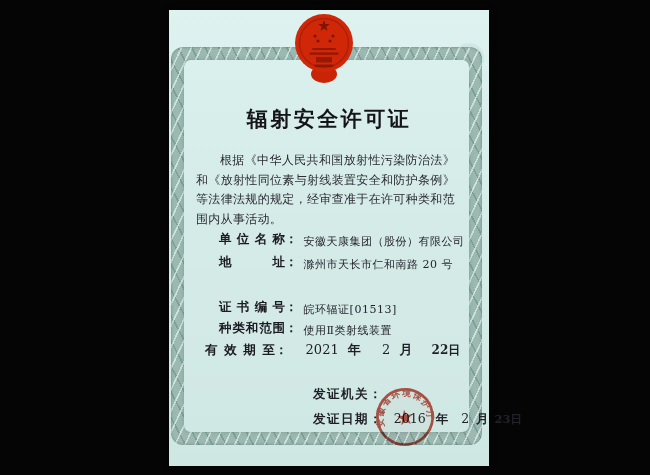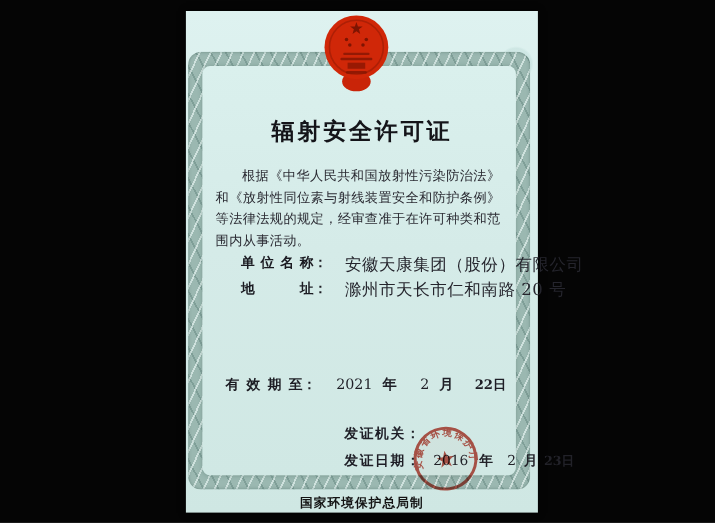--- a/index.html
+++ b/index.html
@@ -29,21 +29,21 @@
         font-size:21px;font-weight:bold;letter-spacing:2.5px;color:#141419;}
 
   .intro{position:absolute;top:141px;left:27px;width:259px;margin:0;z-index:4;
         font-size:12px;line-height:19.5px;letter-spacing:.3px;
         text-align:justify;text-indent:2em;color:#2b2b33;font-family:Liberation Serif, serif;}
 
   .frow{position:absolute;left:50px;white-space:nowrap;z-index:4;}
   .flabel{display:inline-block;width:66px;text-align:justify;text-align-last:justify;
         font-weight:bold;font-size:12.5px;color:#1b1b22;}
   .fcolon{font-weight:bold;font-size:12.5px;color:#1b1b22;}
-  .fvalue{display:inline-block;margin-left:11px;font-size:15px;color:#25252d;
+  .fvalue{display:inline-block;margin-left:1px;font-size:11px;color:#25252d;
         letter-spacing:.5px;position:relative;top:2px;}
 
   .vrow{position:absolute;left:36px;top:329px;white-space:nowrap;z-index:4;}
   .vlabel{display:inline-block;width:70px;text-align:justify;text-align-last:justify;
         font-weight:bold;font-size:12.5px;color:#1b1b22;}
   .vparts{font-size:13px;color:#1e1e26;}
   .vparts .p-year{margin-left:13px;}
   .vparts .p-yu{margin-left:5px;font-weight:bold;}
   .vparts .p-month{margin-left:17px;}
   .vparts .p-mu{margin-left:5px;font-weight:bold;}
@@ -96,20 +96,28 @@
     <p class="intro">根据《中华人民共和国放射性污染防治法》和《放射性同位素与射线装置安全和防护条例》等法律法规的规定，经审查准于在许可种类和范围内从事活动。</p>
 
     <div class="frow" style="top:218px">
       <span class="flabel">单位名称</span><span class="fcolon">：</span>
       <span class="fvalue">安徽天康集团（股份）有限公司</span>
     </div>
     <div class="frow" style="top:241px">
       <span class="flabel">地址</span><span class="fcolon">：</span>
       <span class="fvalue">滁州市天长市仁和南路 20 号</span>
     </div>
+    <div class="frow" style="top:286px">
+      <span class="flabel">证书编号</span><span class="fcolon">：</span>
+      <span class="fvalue">皖环辐证[01513]</span>
+    </div>
+    <div class="frow" style="top:307px">
+      <span class="flabel">种类和范围</span><span class="fcolon">：</span>
+      <span class="fvalue">使用Ⅱ类射线装置</span>
+    </div>
 
     <div class="vrow">
       <span class="vlabel">有效期至</span><span class="fcolon">：</span>
       <span class="vparts">
         <span class="p-year">2021</span>
         <span class="p-yu">年</span>
         <span class="p-month">2</span>
         <span class="p-mu">月</span>
         <span class="p-day">22日</span>
       </span>
@@ -134,16 +142,15 @@
       <defs>
         <path id="sealArc" d="M 10,40 A 23,23 0 1 1 54,40" fill="none"></path>
       </defs>
       <circle cx="32" cy="32" r="28.5" fill="rgba(235,130,115,0.05)" stroke="#c5473a" stroke-width="2.8"></circle>
       <path d="M32,24.5 L34,30.3 L40.1,30.4 L35.2,34.1 L37,39.9 L32,36.4 L27,39.9 L28.8,34.1 L23.9,30.4 L30,30.3 Z" fill="#c5473a"></path>
       <text font-size="9" fill="#c5473a" font-weight="bold" letter-spacing="1.5" font-family="DejaVu Serif, Liberation Serif, serif">
         <textPath href="#sealArc" startOffset="50%" text-anchor="middle">安徽省环境保护厅</textPath>
       </text>
     </svg>
 
-    <div class="maker">国家环境保护总局制</div>
 
   </div>
 </div>
 
 </body></html>

